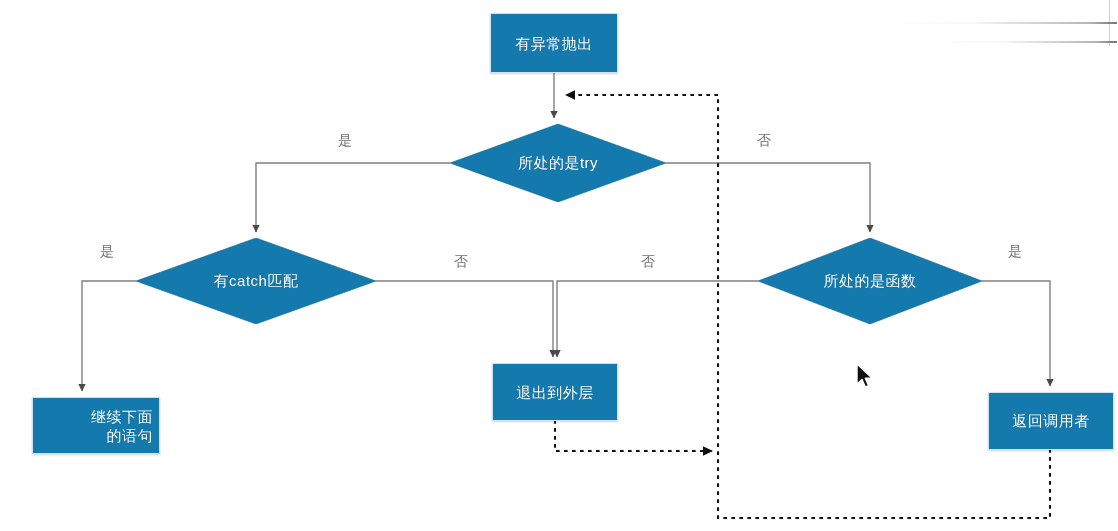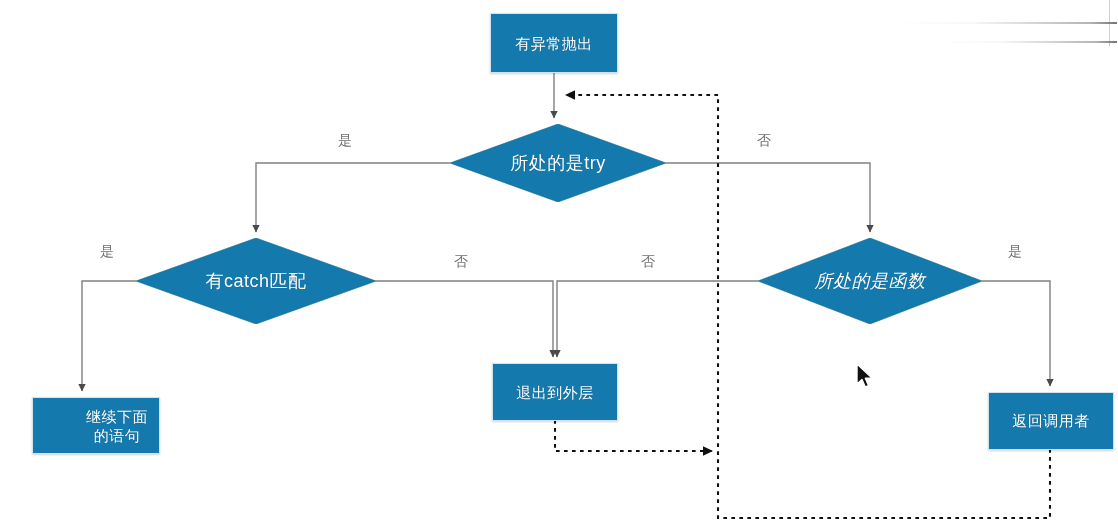--- a/index.html
+++ b/index.html
@@ -21,27 +21,28 @@
     letter-spacing:0.5px;
     box-sizing:border-box;
     z-index:3;
     text-shadow:0 0 1px rgba(0,0,0,.25);
   }
   .rect{
     background:#1479ac;
     border:1px solid #cfe4ef;
     box-shadow:0 1px 2px rgba(0,0,0,.18);
     padding:0 6px;
+    text-align:right;
   }
   .diamond-wrap{position:absolute;z-index:3;}
   .diamond-wrap svg{position:absolute;left:0;top:0;}
   .diamond-label{
     position:absolute;left:0;top:0;width:100%;height:100%;
     display:flex;align-items:center;justify-content:center;
-    color:#ffffff;font-size:18px;letter-spacing:.5px;
+    color:#ffffff;font-size:15px;letter-spacing:.5px;
     text-shadow:0 0 1px rgba(0,0,0,.25);
     pointer-events:none;
   }
   .edge-label{
     position:absolute;
     color:#6f6f6f;
     font-size:14px;
     z-index:4;
     white-space:nowrap;
   }
@@ -98,21 +99,21 @@
   <div class="diamond-label">所处的是try</div>
 </div>
 
 <div class="diamond-wrap" style="left:136px;top:238px;width:240px;height:86px;text-align:center;">
   <svg width="240" height="86" viewBox="0 0 240 86">
     <polygon points="120,0 240,43 120,86 0,43" fill="#1479ac" stroke="#10688f" stroke-width="0.6"></polygon>
   </svg>
   <div class="diamond-label">有catch匹配</div>
 </div>
 
-<div class="diamond-wrap" style="left:758px;top:238px;width:224px;height:86px;font-style:italic;">
+<div class="diamond-wrap" style="left:758px;top:238px;width:224px;height:86px;">
   <svg width="224" height="86" viewBox="0 0 224 86">
     <polygon points="112,0 224,43 112,86 0,43" fill="#1479ac" stroke="#10688f" stroke-width="0.6"></polygon>
   </svg>
   <div class="diamond-label">所处的是函数</div>
 </div>
 
 <div class="node rect" style="left:490px;top:13px;width:128px;height:60px;">有异常抛出</div>
 
 <div class="node rect" style="left:32px;top:397px;width:128px;height:57px;padding-left:48px;">继续下面的语句</div>
 

